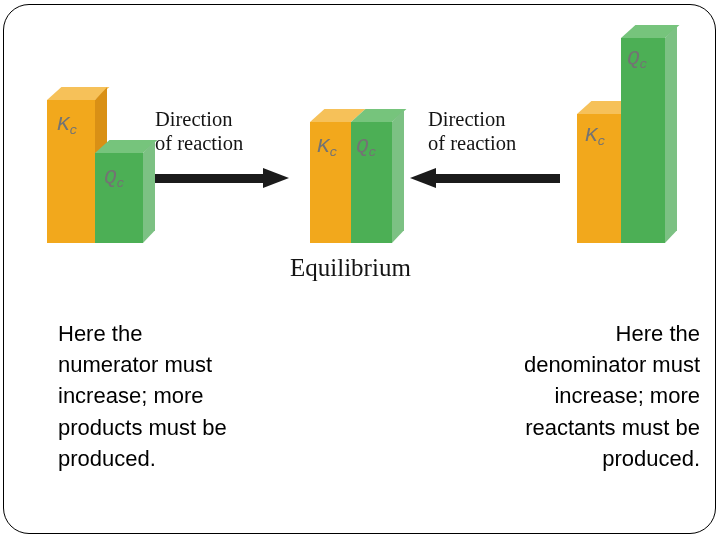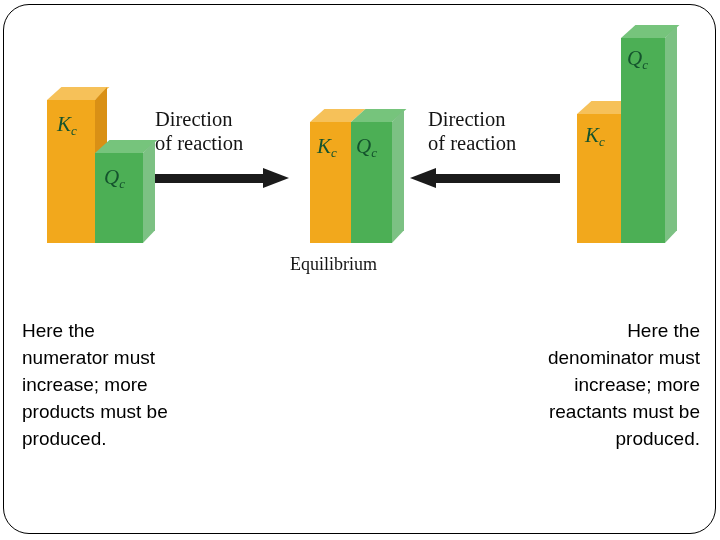--- a/index.html
+++ b/index.html
@@ -88,24 +88,24 @@
   .bar.orange .side  { background: #D99015; }
 
   
   .bar.green .front { background: #4CAF55; }
   .bar.green .top   { background: #76C47C; }
   .bar.green .side  { background: #7CC183; }
 
   .bar-label {
     position: absolute;
     z-index: 6;
-    font-family: Liberation Serif, serif;
+    font-family: Liberation Mono, monospace;
     font-style: italic;
     font-size: 21px;
-    color: #14532d;
+    color: #737373;
     line-height: 1;
     white-space: nowrap;
     user-select: none;
   }
   .bar-label sub {
     font-size: 13px;
     font-style: italic;
     vertical-align: baseline;
     position: relative;
     top: 4px;
@@ -146,34 +146,35 @@
     color: #141414;
     line-height: 1.15;
     text-align: left;
     white-space: nowrap;
     user-select: none;
   }
 
   .equilibrium-label {
     position: absolute;
     font-family: "Liberation Serif", serif;
-    font-size: 18px;
+    font-size: 25px;
     color: #141414;
     white-space: nowrap;
     user-select: none;
   }
 
   
   .caption {
     position: absolute;
     font-family: "Liberation Sans", sans-serif;
-    font-size: 19px;
+    font-size: 22px;
     line-height: 1.42;
     color: #000000;
     white-space: pre-line;
+    margin-left: 36px;
   }
   .caption-left  { left: 22px;  top: 318px; width: 250px; text-align: left; }
   .caption-right { right: 20px; top: 318px; width: 250px; text-align: right; }
 </style>
 </head>
 <body>
 
 <div id="slide">
 
   <div class="frame"></div>

